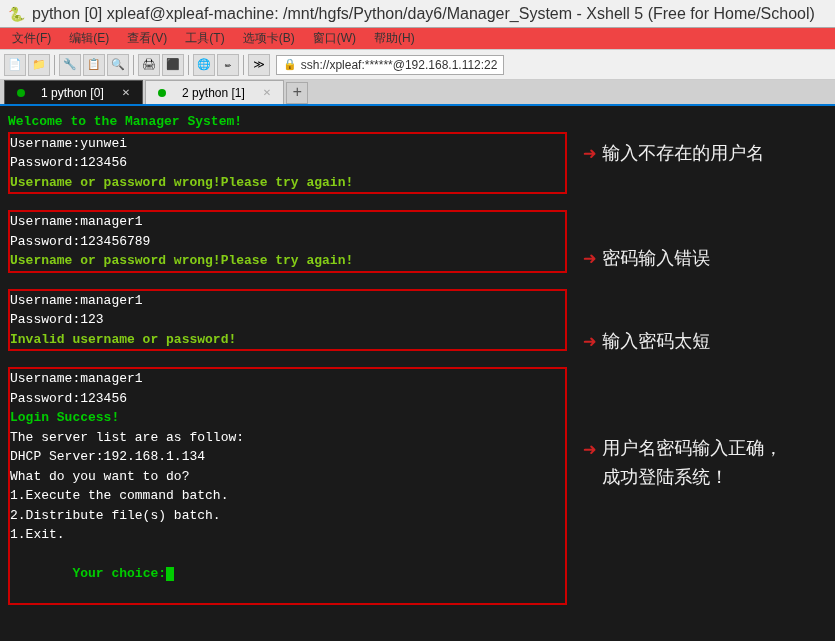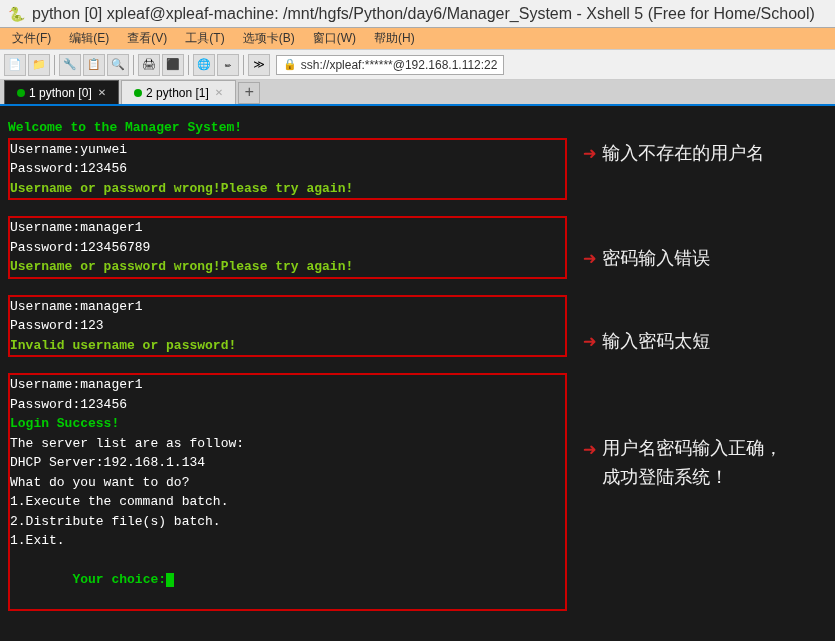--- a/index.html
+++ b/index.html
@@ -32,21 +32,21 @@
       align-items: center;
       justify-content: center;
       font-size: 14px;
     }
     .title-bar .title-text {
       font-size: 16px;
     }
 
     
     .menu-bar {
-      background: #fdba74;
+      background: #ef4444;
       height: 22px;
       display: flex;
       align-items: center;
       padding: 0 4px;
       border-bottom: 1px solid #ccc;
       font-size: 12px;
       font-family: Arial, sans-serif;
       gap: 2px;
     }
     .menu-item {
@@ -112,21 +112,21 @@
       height: 24px;
       padding: 0 12px;
       background: #e8e8e8;
       border: 1px solid #aaa;
       border-bottom: none;
       display: flex;
       align-items: center;
       font-size: 12px;
       font-family: Arial, sans-serif;
       cursor: pointer;
-      gap: 4px;
+      gap: 16px;
       margin-right: 2px;
     }
     .tab.active {
       background: #1a1a1a;
       color: #fff;
       border-color: #555;
     }
     .tab .tab-dot {
       width: 8px;
       height: 8px;
@@ -177,21 +177,21 @@
       display: flex;
       height: calc(641px - 106px);
       position: relative;
     }
     .terminal-left {
       width: 575px;
       background: #1a1a1a;
       color: #c0c0c0;
       font-family: 'Courier New', Courier, monospace;
       font-size: 13px;
-      padding: 12px 8px;
+      padding: 6px 8px;
       overflow: hidden;
     }
     .terminal-right {
       width: 260px;
       background: #1a1a1a;
       position: relative;
     }
 
     .ann-arrow {
       display: inline-block;

